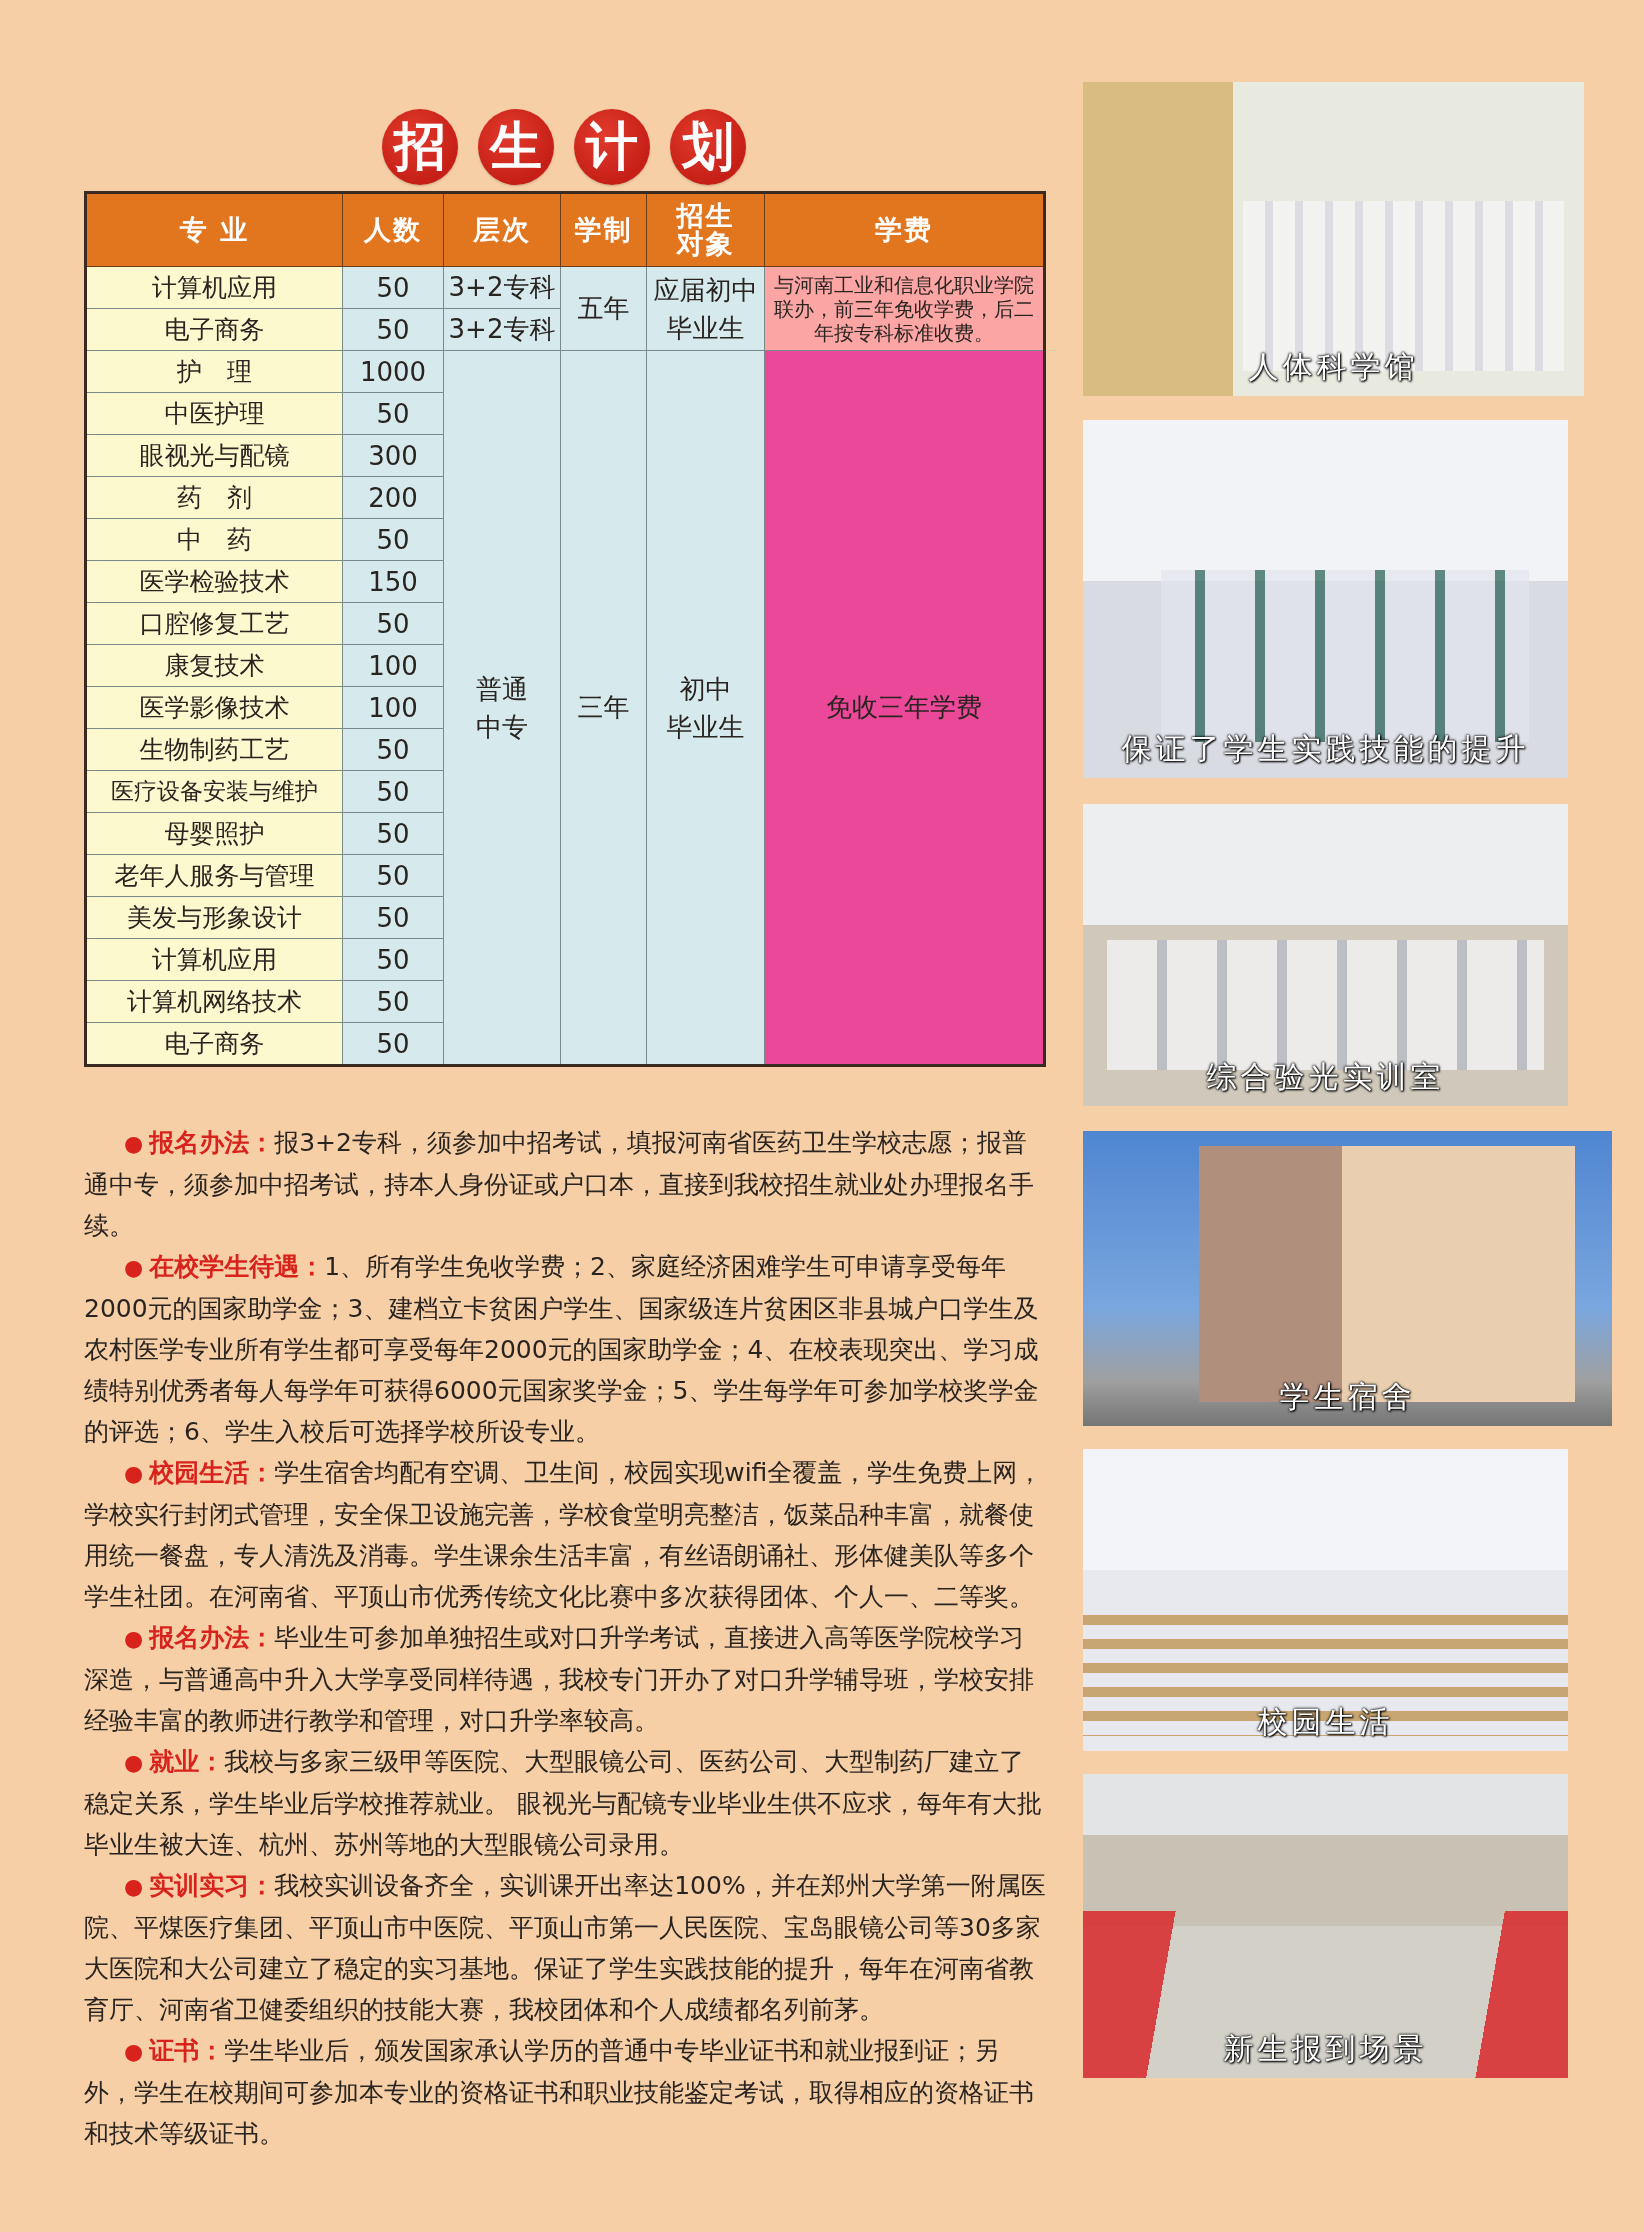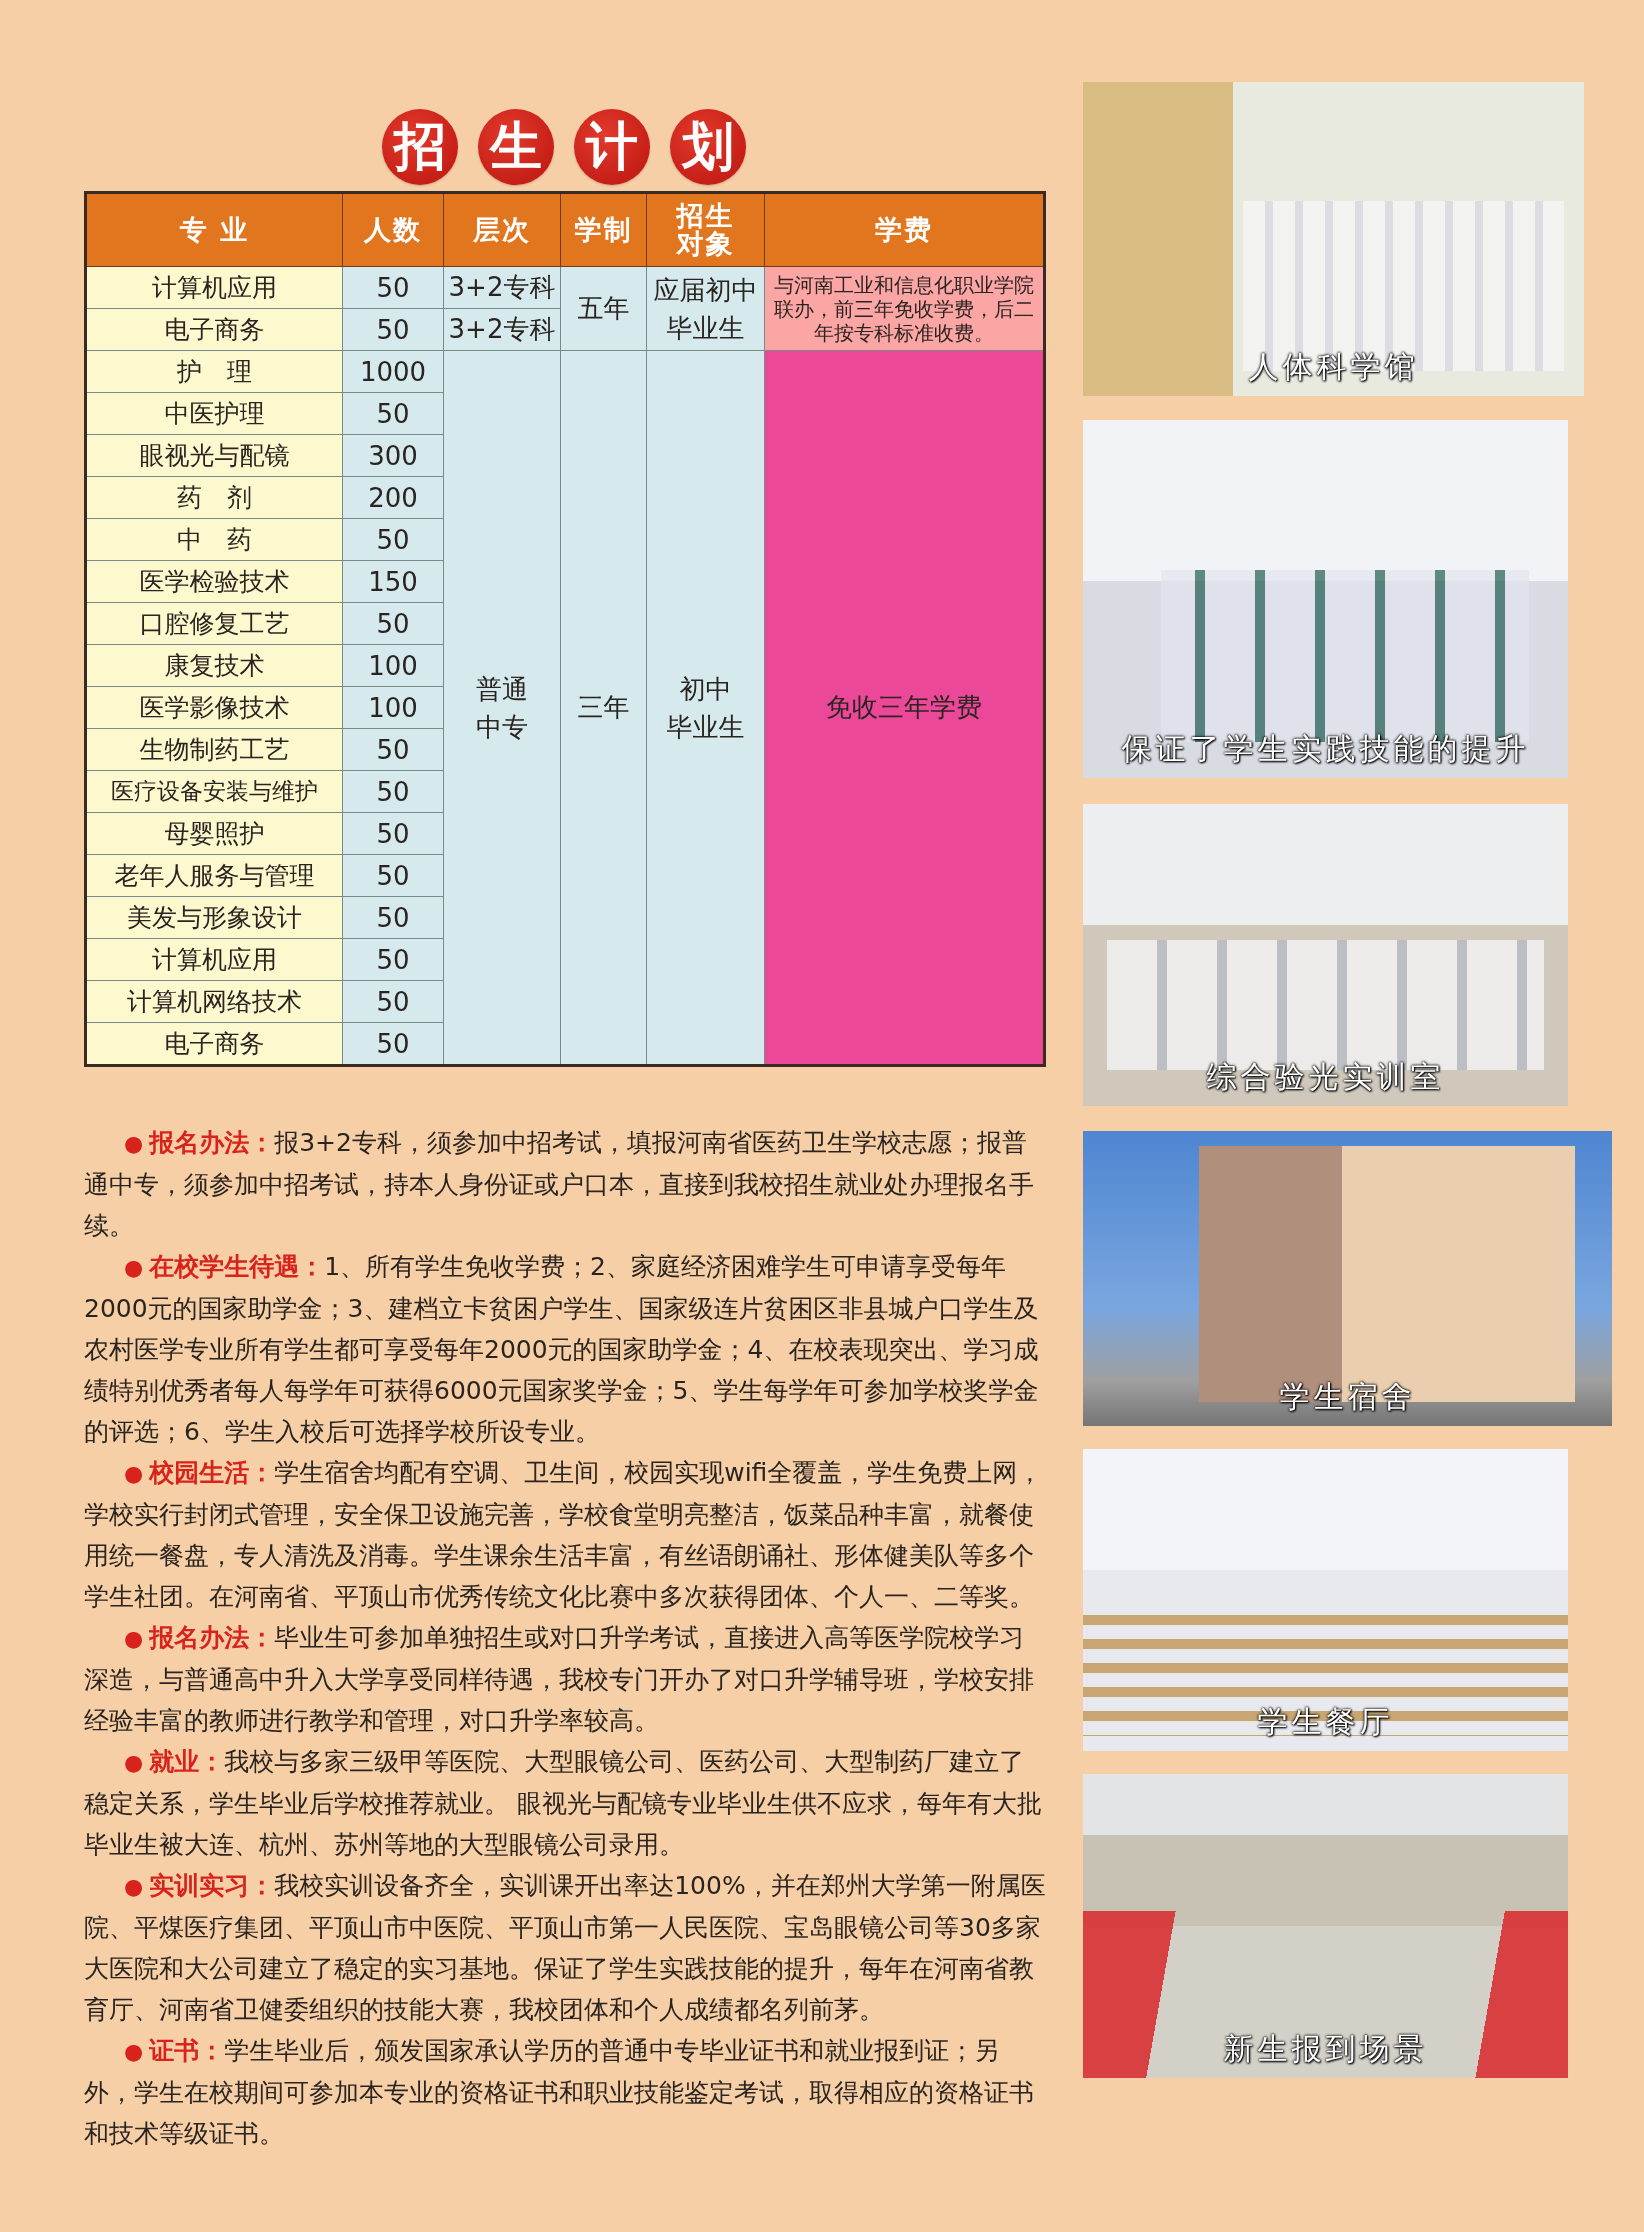--- a/index.html
+++ b/index.html
@@ -253,19 +253,19 @@
   <div class="photo p2">
     <div class="cap">保证了学生实践技能的提升</div>
   </div>
   <div class="photo p3">
     <div class="cap">综合验光实训室</div>
   </div>
   <div class="photo p4">
     <div class="cap">学生宿舍</div>
   </div>
   <div class="photo p5">
-    <div class="cap">学生餐厅</div>
+    <div class="cap">校园生活</div>
   </div>
   <div class="photo p6">
     <div class="cap">新生报到场景</div>
   </div>
 </div>
 
 
 </body></html>

